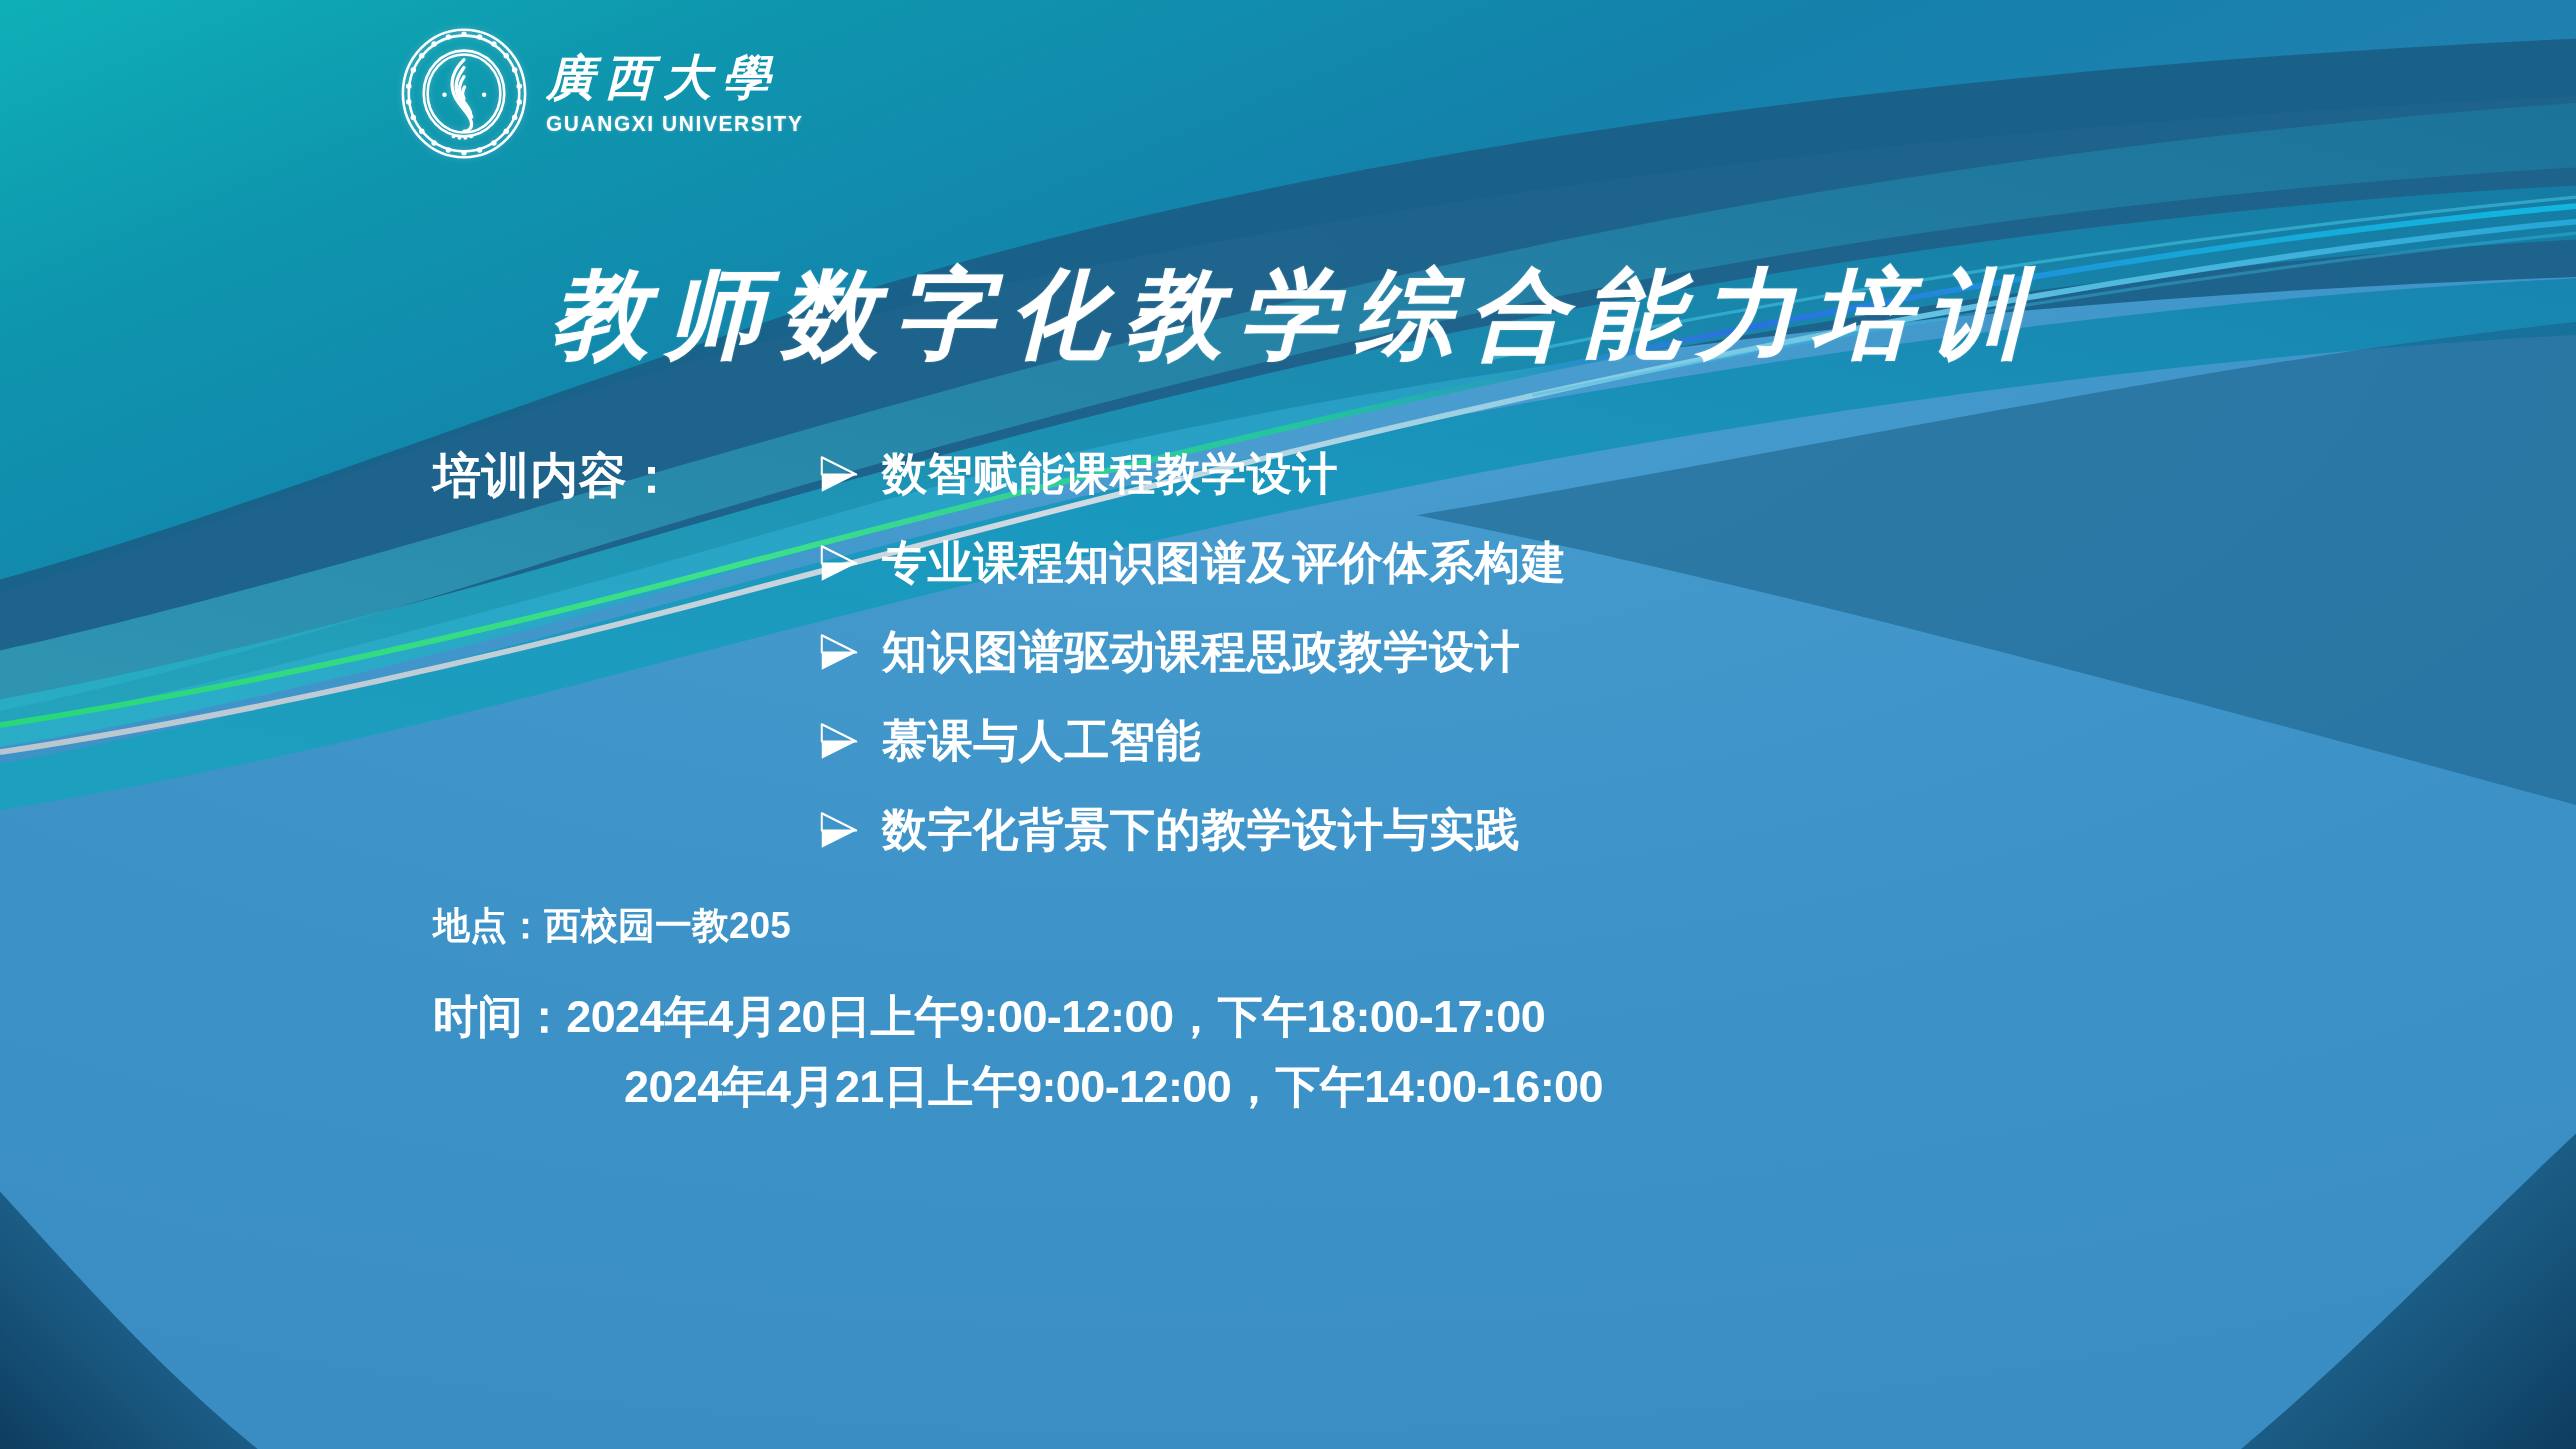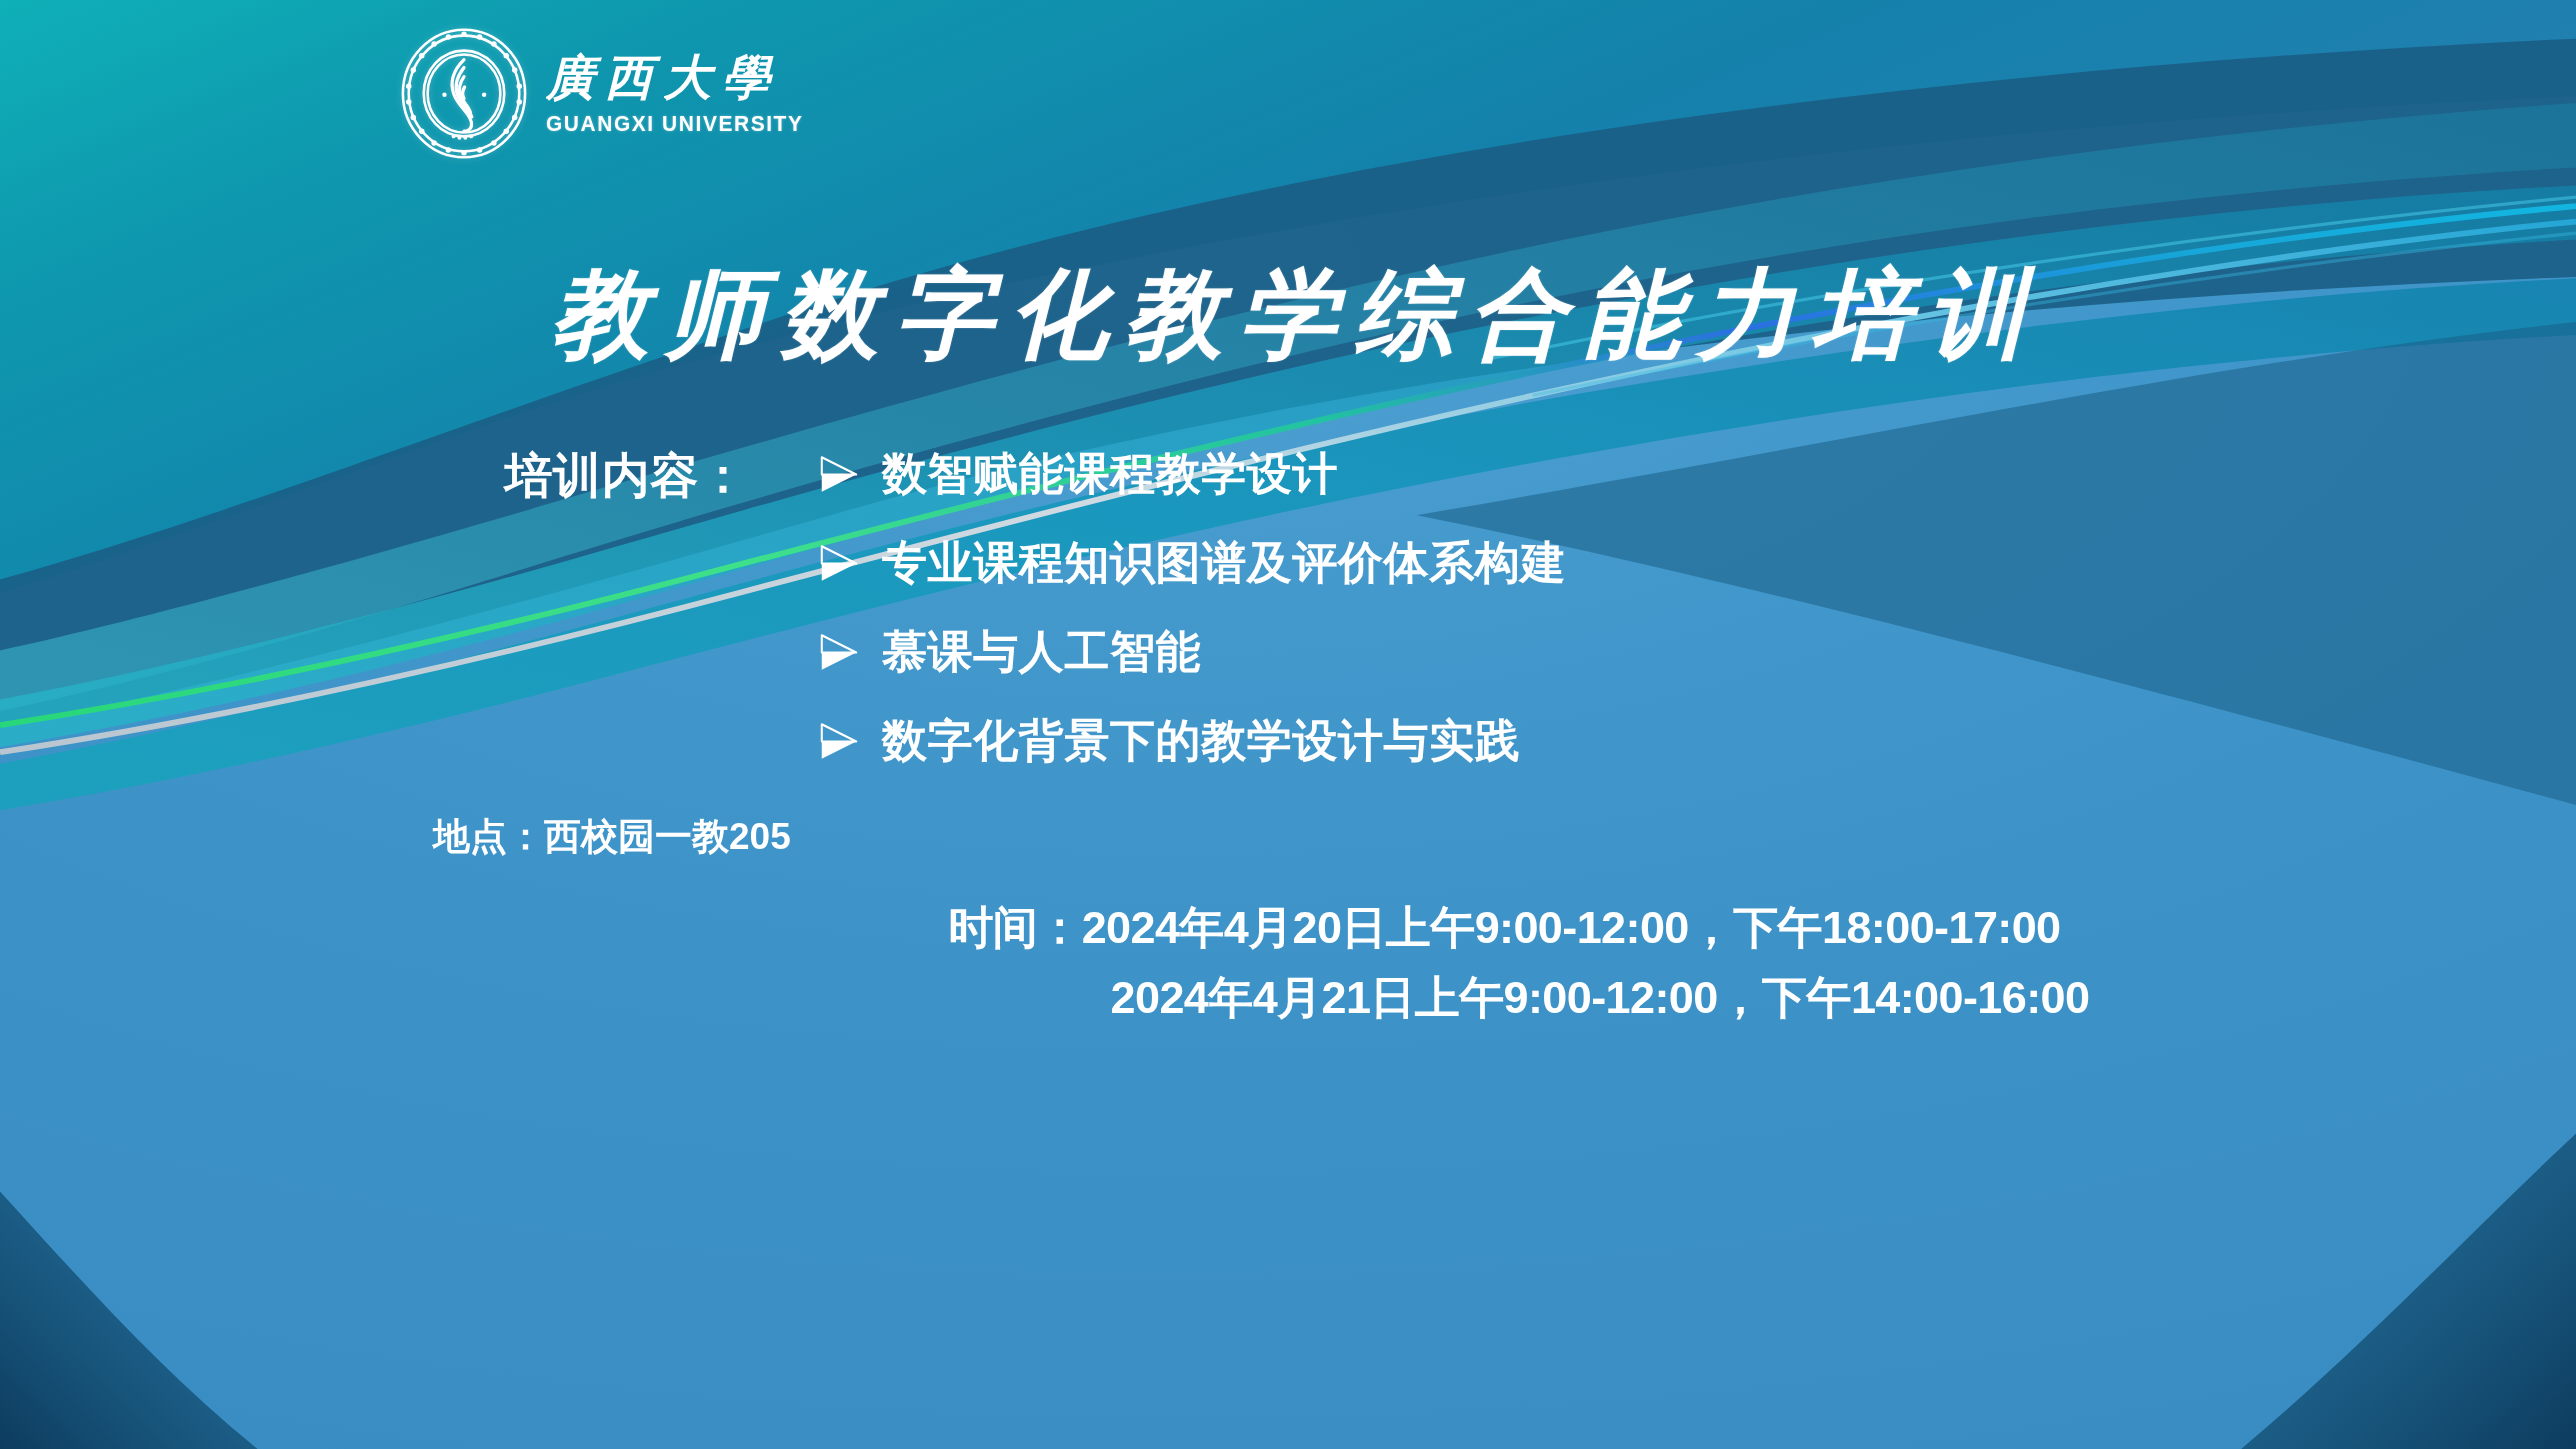--- a/index.html
+++ b/index.html
@@ -67,21 +67,20 @@
   }
 
   
   #content{
     position:absolute;
     left:0;right:0;
     top:451px;
     z-index:6;
     color:#ffffff;
     font-family:"DejaVu Serif","Liberation Serif",serif;
-    text-align:center;
   }
 
   .row{display:flex;align-items:flex-start;}
 
   #topics-row{margin-left:433px;}
   .label{
     font-size:48px;
     font-weight:700;
     line-height:1.0;
     white-space:nowrap;
@@ -330,20 +329,29 @@
           </span>
           <span>专业课程知识图谱及评价体系构建</span>
         </li>
         <li class="topic">
           <span class="bullet">
             <svg viewBox="0 0 62 58" xmlns="http://www.w3.org/2000/svg">
               <path d="M4,2 L58,29 L4,29 Z" fill="none" stroke="#ffffff" stroke-width="3.2" stroke-linejoin="round"></path>
               <path d="M4,29 L58,29 L4,56 Z" fill="#ffffff"></path>
             </svg>
           </span>
+          <span>知识图谱驱动课程思政教学设计</span>
+        </li>
+        <li class="topic">
+          <span class="bullet">
+            <svg viewBox="0 0 62 58" xmlns="http://www.w3.org/2000/svg">
+              <path d="M4,2 L58,29 L4,29 Z" fill="none" stroke="#ffffff" stroke-width="3.2" stroke-linejoin="round"></path>
+              <path d="M4,29 L58,29 L4,56 Z" fill="#ffffff"></path>
+            </svg>
+          </span>
           <span>慕课与人工智能</span>
         </li>
         <li class="topic">
           <span class="bullet">
             <svg viewBox="0 0 62 58" xmlns="http://www.w3.org/2000/svg">
               <path d="M4,2 L58,29 L4,29 Z" fill="none" stroke="#ffffff" stroke-width="3.2" stroke-linejoin="round"></path>
               <path d="M4,29 L58,29 L4,56 Z" fill="#ffffff"></path>
             </svg>
           </span>
           <span>数字化背景下的教学设计与实践</span>

